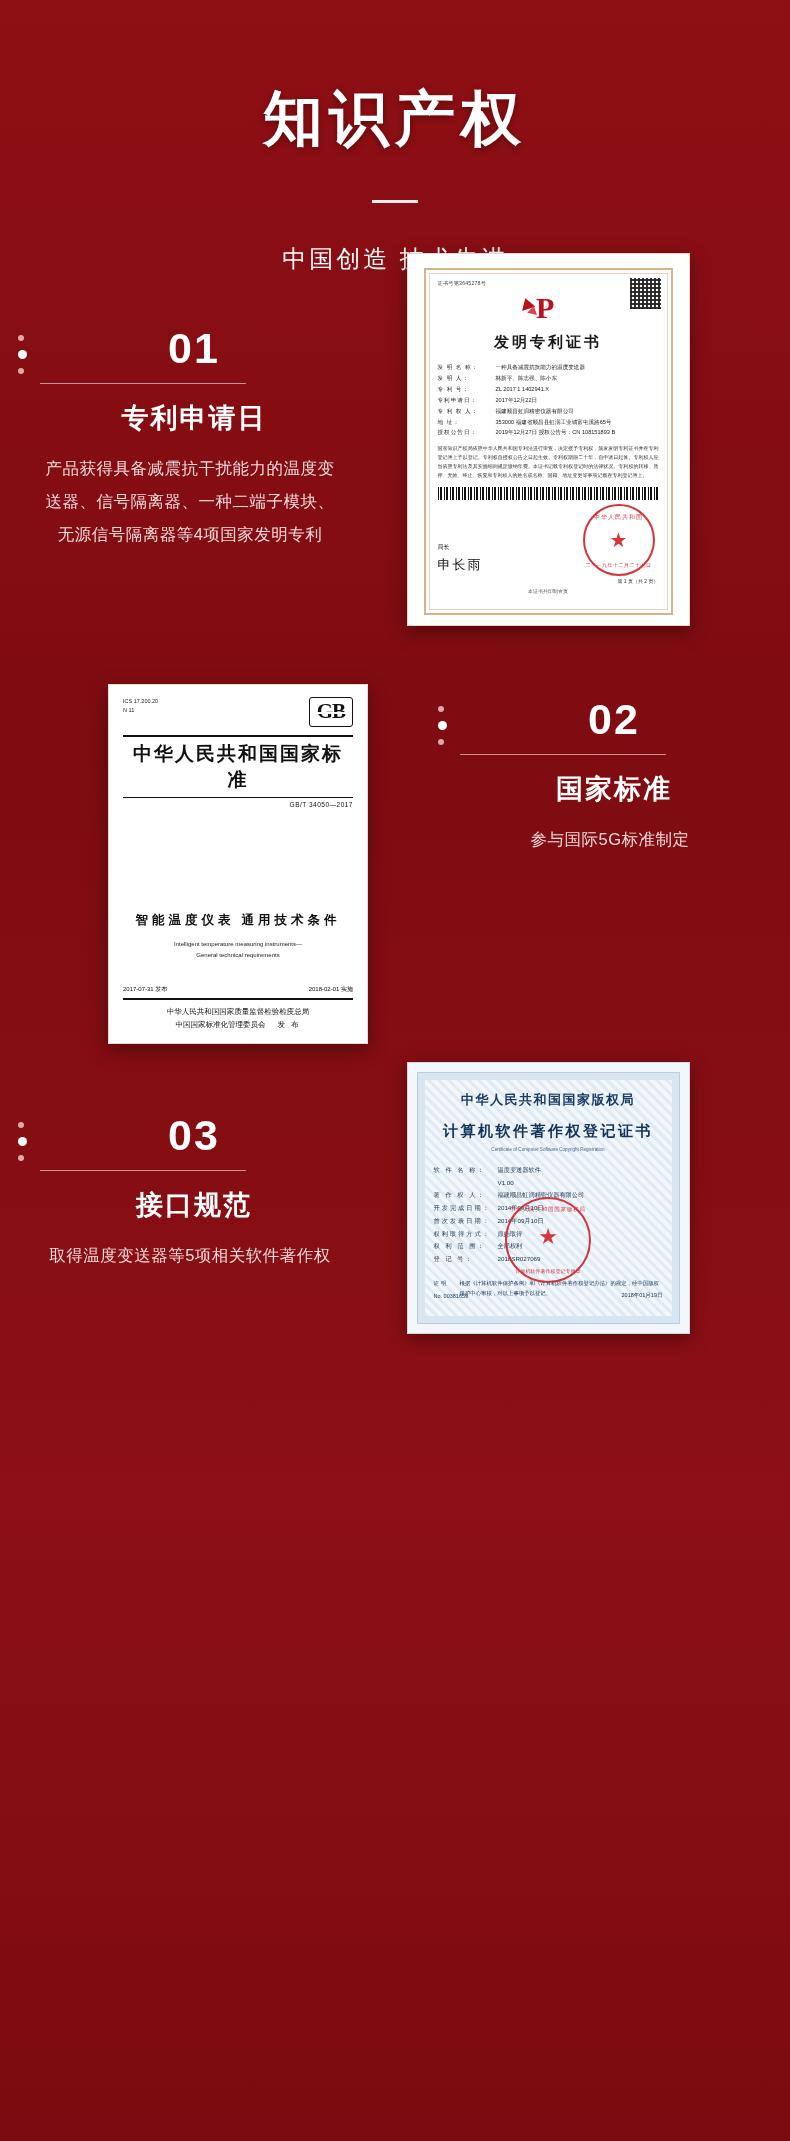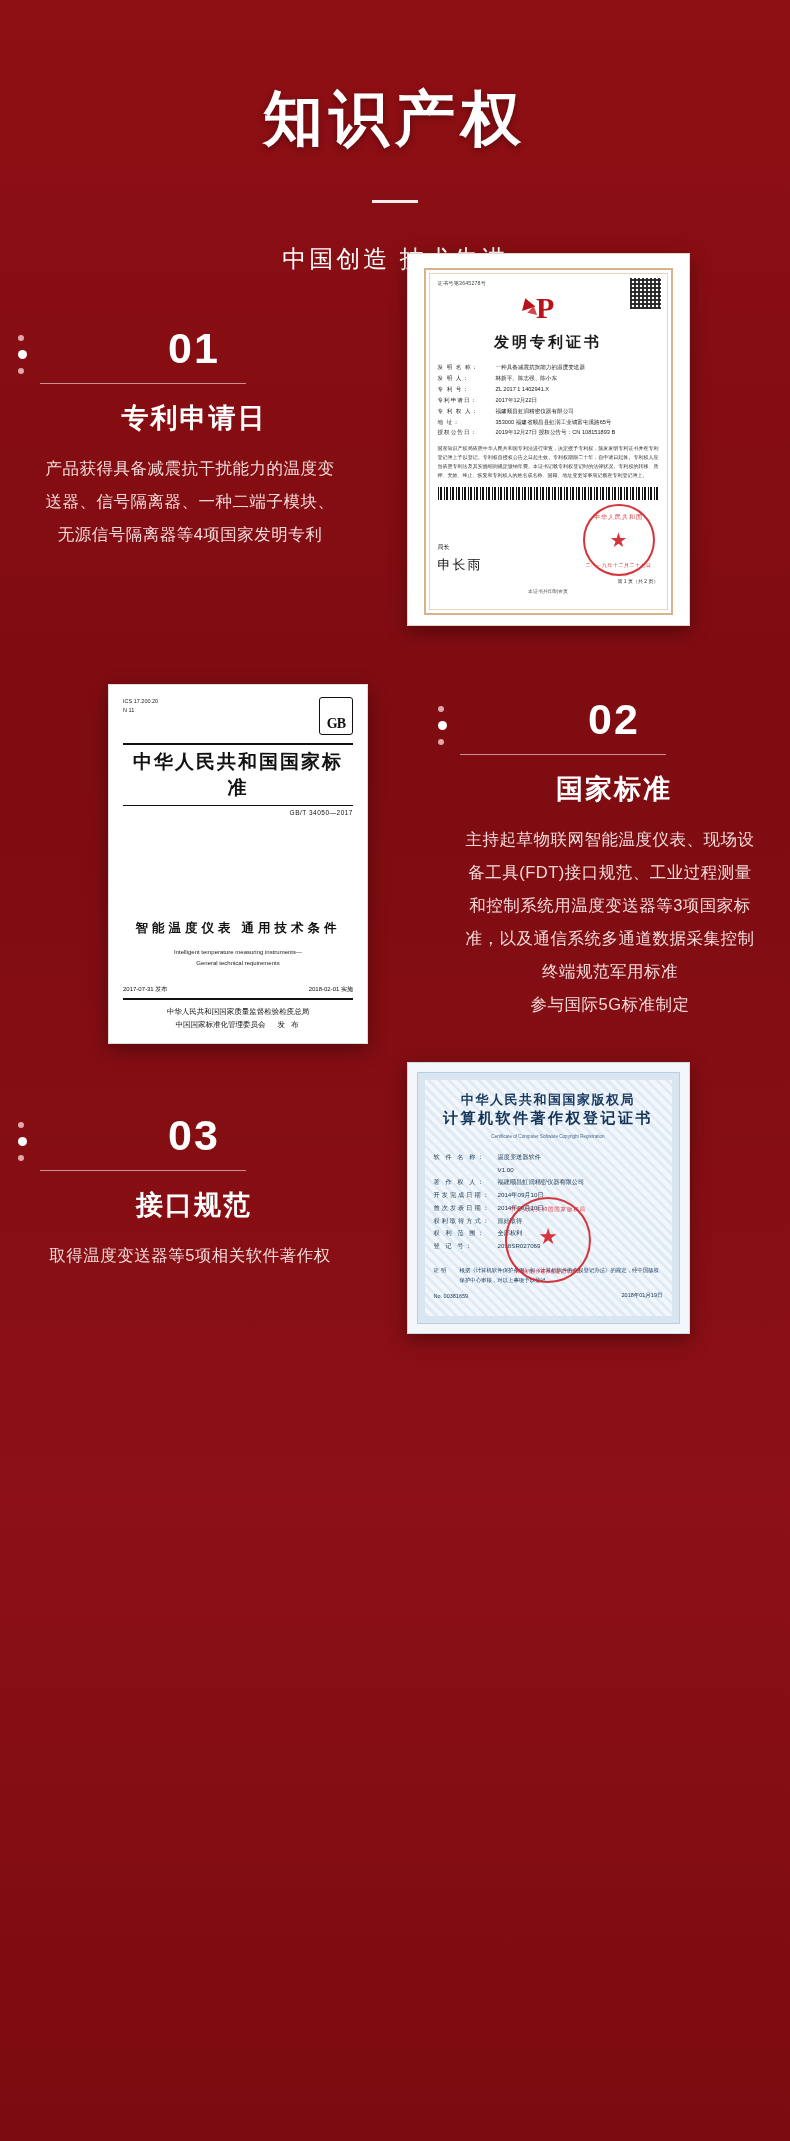--- a/index.html
+++ b/index.html
@@ -250,23 +250,23 @@
     width: 260px;
     height: 360px;
     padding: 12px 14px;
     border: 1px solid #dcdcdc;
   }
   .c2-top { display:flex; justify-content:space-between; align-items:flex-start;}
   .c2-ics { font-size:5.5px; color:#222; line-height:1.7;}
   .c2-gb {
     border:1.6px solid #111;
     border-radius:3px;
-    padding:18px 7px 2px 7px;
+    padding:1px 7px 2px 7px;
     font-family:"Liberation Serif",serif;
-    font-size:14px; font-weight:bold; letter-spacing:-1px;
+    font-size:21px; font-weight:bold; letter-spacing:-1px;
     color:#111;
     position:relative;
   }
   .c2-gb:after{
     content:"";
     position:absolute; left:6px; right:6px; top:50%;
     height:1.5px; background:#fff;
   }
   .c2-hr { height:2px; background:#111; margin:8px 0 4px 0;}
   .c2-nation{
@@ -319,21 +319,21 @@
     font-family:"Liberation Serif","DejaVu Serif",serif;
     font-size: 13px; font-weight:bold; color:#1b3b62;
     letter-spacing:1.5px;
     margin-top: 6px;
   }
   .c3-h2{
     text-align:center;
     font-family:Liberation Sans, sans-serif;
     font-size: 15px; font-weight:bold; color:#143458;
     letter-spacing:2.5px;
-    margin-top: 0;
+    margin-top: 13px;
   }
   .c3-sub{
     text-align:center; font-size:4.6px; color:#4a6b8c; margin-top:6px;
   }
   .c3-rows{ margin-top:12px; font-size:6.2px; color:#16344f; line-height:2.05;}
   .c3-rows .r{ display:flex;}
   .c3-rows .k{ width:64px; flex:0 0 64px; letter-spacing:2px;}
   .c3-rows .v{ flex:1;}
   .c3-note{
     margin-top:12px; font-size:5.4px; color:#1b3b62; line-height:1.95;
@@ -466,21 +466,20 @@
         <div class="num-head">
           <div class="dots">
             <i></i>
               <i class="big"></i>
               <i></i>
           </div>
           <div class="num-block">
             <div class="num">02</div>
             <div class="num-rule"></div>
             <div class="sec-title">国家标准</div>
-            <div class="sec-body">主持起草物联网智能温度仪表、现场设备工具(FDT)接口规范、工业过程测量和控制系统用温度变送器等3项国家标准，以及通信系统多通道数据采集控制终端规范军用标准</div>
             <div class="sec-body">参与国际5G标准制定</div>
           </div>
         </div>
       </div>
 
       <div class="img-col" style="margin-left:22px;">
 
         <div class="cert cert2">
           <div class="c2-top">
             <div class="c2-ics">

